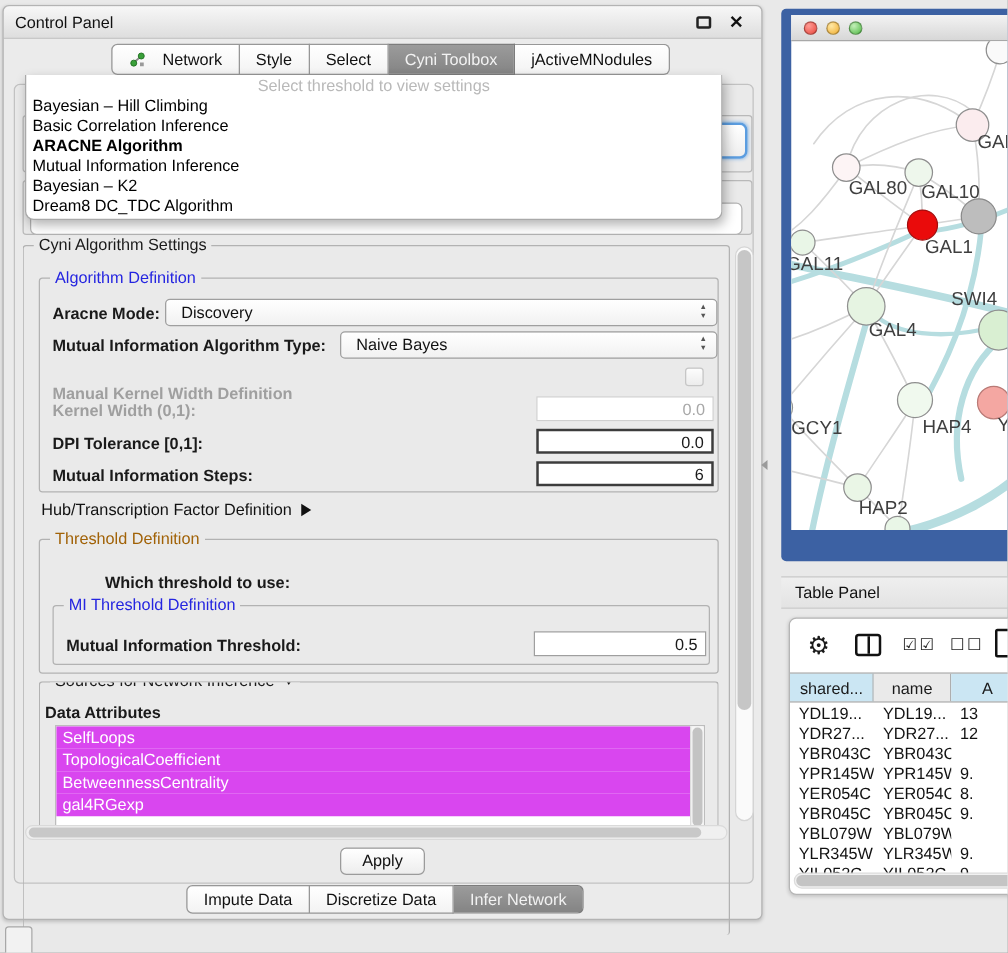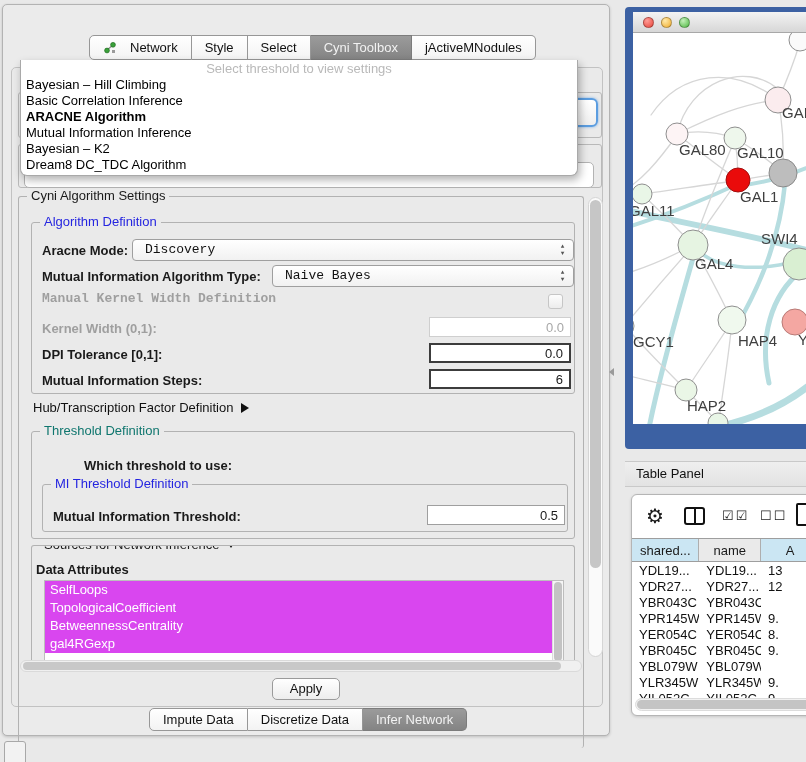--- a/index.html
+++ b/index.html
@@ -29,26 +29,26 @@
   
   #algo-dropdown{position:absolute;left:20px;top:60px;width:558px;background:#fff;border:1px solid #a9a9a9;border-top:none;border-radius:0 0 7px 7px;box-shadow:2px 4px 9px rgba(0,0,0,.3);z-index:20;padding-bottom:2px;}
   .dd-prompt{height:17px;line-height:17px;text-align:center;color:#b9b9b9;}
   .dd-item{height:16px;line-height:16px;padding-left:5px;color:#000;}
   .dd-item.bold{font-weight:bold;}
 
   
   .gbox{position:absolute;border:1px solid #b2b2b2;border-radius:3px;}
   .gbox>.legend{position:absolute;top:-9px;left:8px;background:#eaeaea;padding:0 4px;white-space:nowrap;}
   .legend.blue{color:#2525e0;}
-  .legend.green{color:#0f766e;}
+  .legend.green{color:#a16207;}
   .flabel{position:absolute;font-weight:bold;white-space:nowrap;}
   .flabel.dis{color:#9f9f9f;}
   .plain-label{position:absolute;white-space:nowrap;color:#111;}
 
-  .combo{position:absolute;height:22px;background:linear-gradient(#ffffff,#f1f1f1);border:1px solid #9f9f9f;border-radius:4px;padding-left:12px;line-height:20px;color:#111;font-family:Liberation Mono, monospace;}
+  .combo{position:absolute;height:22px;background:linear-gradient(#ffffff,#f1f1f1);border:1px solid #9f9f9f;border-radius:4px;padding-left:12px;line-height:20px;color:#111;}
   .stepper{position:absolute;right:5px;top:3px;width:11px;color:#555;font-size:6px;line-height:7px;text-align:center;}
   .tinput{position:absolute;height:20px;background:#fff;border:1px solid #9f9f9f;text-align:right;padding:2px 6px 0 0;}
   .tinput.dark{border:2px solid #3c3c3c;padding-top:1px;}
   .tinput.dis{border:1px solid #cfcfcf;color:#a8a8a8;}
   #manual-kernel-checkbox{position:absolute;left:516px;top:71px;width:15px;height:15px;border:1px solid #c6c6c6;border-radius:3px;background:linear-gradient(#fdfdfd,#ececec);}
 
   .tri-right{display:inline-block;width:0;height:0;border-left:8px solid #111;border-top:5px solid transparent;border-bottom:5px solid transparent;margin-left:8px;vertical-align:-1px;}
   .tri-down{display:inline-block;width:0;height:0;border-top:8px solid #111;border-left:5px solid transparent;border-right:5px solid transparent;margin-left:6px;vertical-align:1px;}
 
   
@@ -99,20 +99,25 @@
   #tb-hscroll-thumb{position:absolute;left:1px;top:1px;width:97%;height:9px;background:#c4c4c4;border-radius:5px;}
 
   
   #splitter-arrow{position:absolute;left:609px;top:368px;width:0;height:0;border-right:5px solid #9a9a9a;border-top:4px solid transparent;border-bottom:4px solid transparent;}
   #corner-icon{position:absolute;left:4px;top:741px;width:22px;height:24px;background:#f2f2f2;border:1px solid #a8a8a8;border-radius:3px;}
 </style>
 </head>
 <body>
 
 <div id="control-panel">
+  <div id="cp-titlebar">
+    <span id="cp-title">Control Panel</span>
+    <span id="float-icon"></span>
+    <span id="close-icon">✕</span>
+  </div>
 
   <div id="main-tabbar">
       <div class="tab">
         <svg width="13" height="13">
           <line x1="4" y1="9" x2="10" y2="4" stroke="#8a8a8a" stroke-width="1.4"></line>
           <circle cx="4" cy="9.5" r="2.4" fill="#3aa03a" stroke="#1f6e1f" stroke-width="0.7"></circle>
           <circle cx="10" cy="3.8" r="2.4" fill="#3aa03a" stroke="#1f6e1f" stroke-width="0.7"></circle>
           <rect x="9" y="9" width="3" height="3" fill="#9a9a9a"></rect>
         </svg>
         <span>Network</span>
@@ -149,21 +154,21 @@
           <span>Discovery</span>
           <span class="stepper">▲<br>▼</span>
         </div>
 
         <span class="flabel" style="left:10px;top:46px;">Mutual Information Algorithm Type:</span>
         <div class="combo" style="left:240px;top:42px;width:302px;">
           <span>Naive Bayes</span>
           <span class="stepper">▲<br>▼</span>
         </div>
 
-        <span class="flabel dis" style="left:10px;top:68px;font-family:Liberation Mono, monospace;">Manual Kernel Width Definition</span>
+        <span class="flabel dis" style="left:10px;top:84px;">Manual Kernel Width Definition</span>
         <span id="manual-kernel-checkbox"></span>
 
         <span class="flabel dis" style="left:10px;top:98px;">Kernel Width (0,1):</span>
         <div class="tinput dis" style="left:397px;top:94px;width:142px;">0.0</div>
 
         <span class="flabel" style="left:10px;top:124px;">DPI Tolerance [0,1]:</span>
         <div class="tinput dark" style="left:397px;top:120px;width:142px;">0.0</div>
 
         <span class="flabel" style="left:10px;top:150px;">Mutual Information Steps:</span>
         <div class="tinput dark" style="left:397px;top:146px;width:142px;">6</div>

